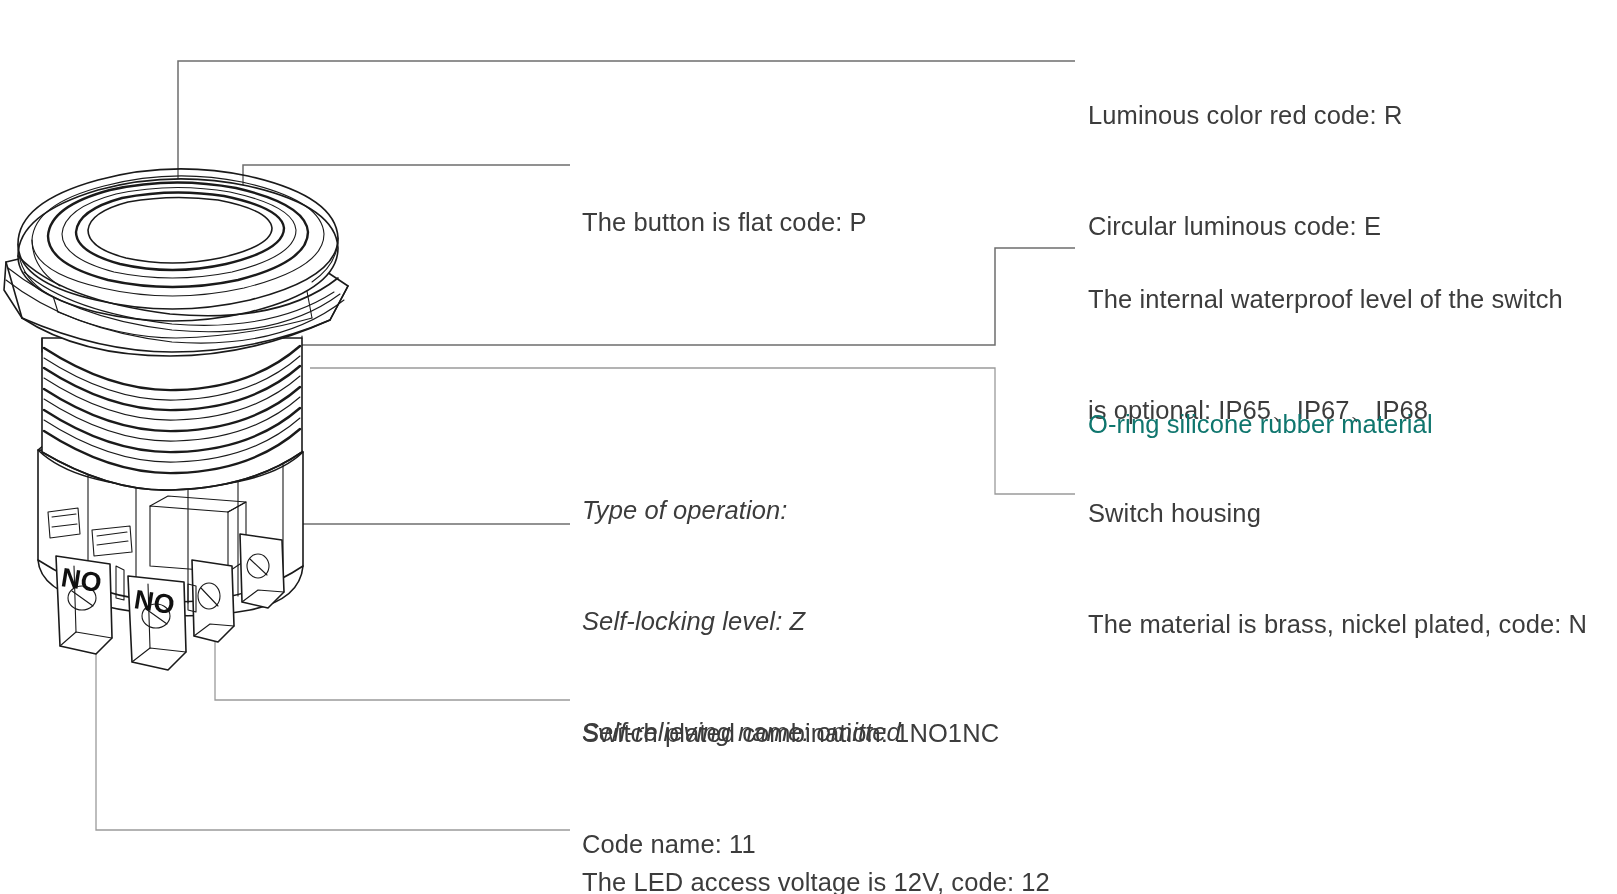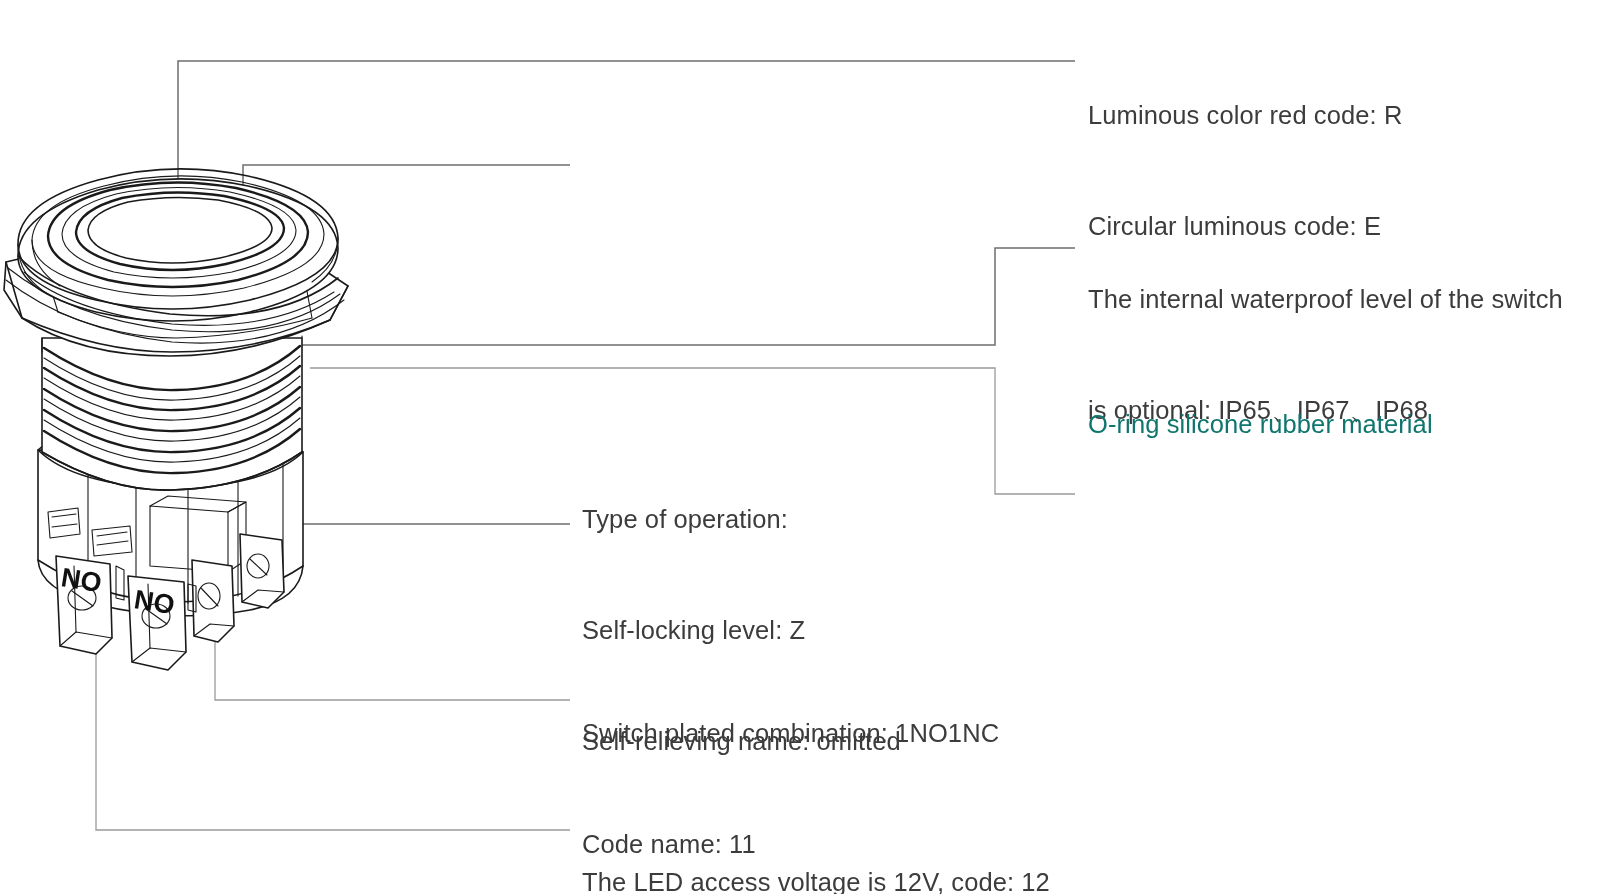--- a/index.html
+++ b/index.html
@@ -208,32 +208,39 @@
       </g>
 
     </g>
   </svg>
 
   <div class="callout" style="left:1088px; top:23px;">
     <span class="line">Luminous color red code: R</span>
     <span class="line">Circular luminous code: E</span>
   </div>
 
+  <div class="callout" style="left:582px; top:130px;">
+    <span class="line">The button is flat code: P</span>
+  </div>
 
   <div class="callout" style="left:1088px; top:207px;">
     <span class="line">The internal waterproof level of the switch</span>
     <span class="line">is optional: IP65、IP67、IP68</span>
   </div>
 
   <div class="callout muted" style="left:1088px; top:332px;">
     <span class="line">O-ring silicone rubber material</span>
   </div>
 
-
-  <div class="callout" style="left:582px; top:427px;">
+  <div class="callout" style="left:1088px; top:421px;">
+    <span class="line">Switch housing</span>
+    <span class="line">The material is brass, nickel plated, code: N</span>
+  </div>
+
+  <div class="callout" style="left:582px; top:418px;font-style:italic;">
     <span class="line">Type of operation:</span>
     <span class="line">Self-locking level: Z</span>
     <span class="line">Self-relieving name: omitted</span>
   </div>
 
   <div class="callout" style="left:582px; top:641px;">
     <span class="line">Switch plated combination: 1NO1NC</span>
     <span class="line">Code name: 11</span>
   </div>
 

